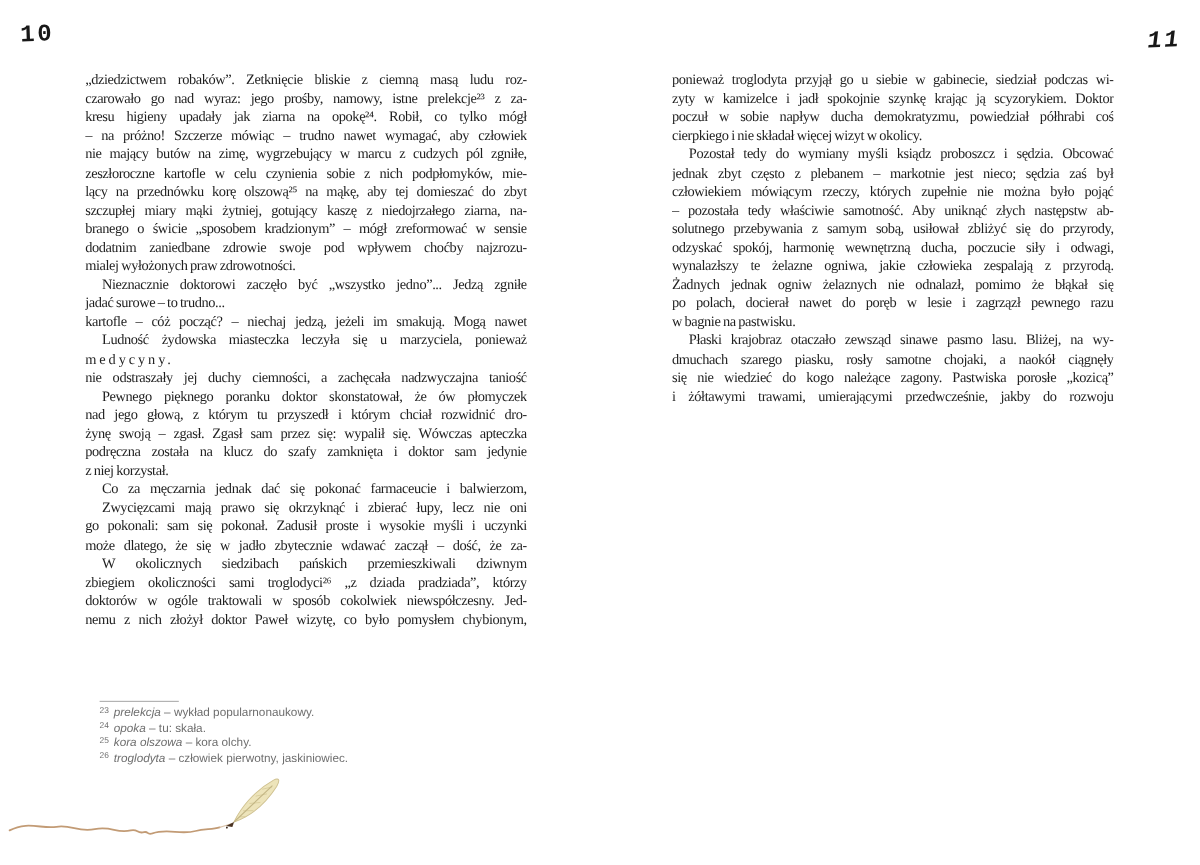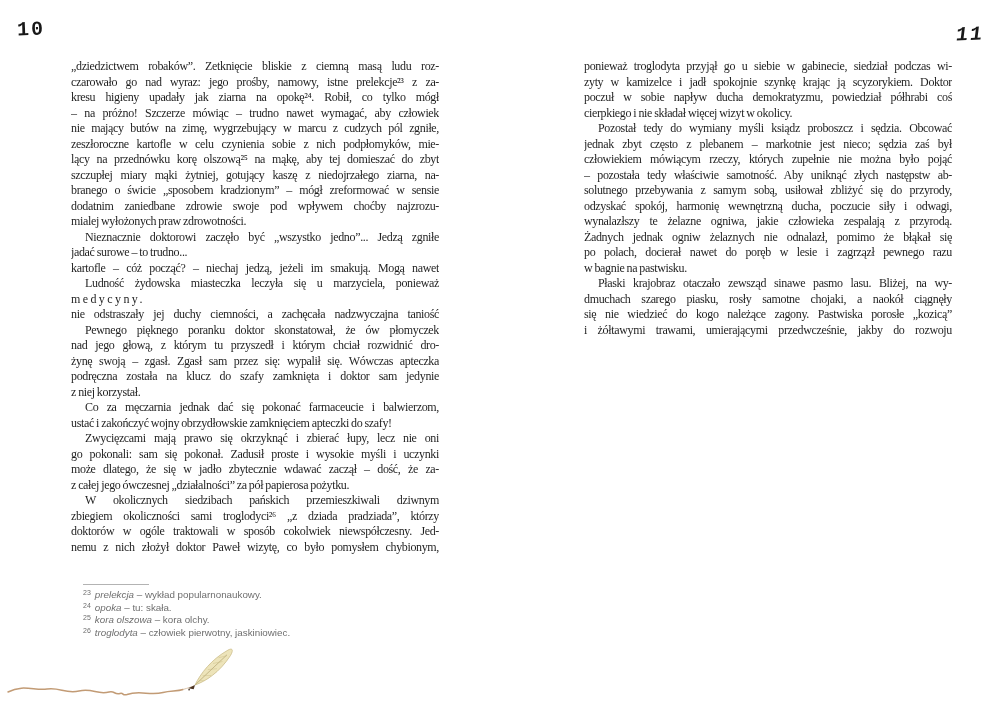--- a/index.html
+++ b/index.html
@@ -8,21 +8,21 @@
   .page{position:absolute;top:0;height:721px;}
   .page-left{left:0;width:500px;}
   .page-right{left:500px;width:500px;}
   .pagenum{position:absolute;font-family:"Liberation Mono","DejaVu Sans Mono",monospace;
            font-size:20px;font-weight:700;letter-spacing:2px;color:#181818;}
   .pagenum-left{left:17px;top:18px;transform:rotate(-2deg);}
   .pagenum-right{right:16px;top:23px;transform:skewX(-9deg) rotate(-2deg);}
   .textcol{position:absolute;top:59px;width:368px;font-size:12px;line-height:15.5px;
            letter-spacing:-0.35px;word-spacing:-0.5px;}
   .textcol-left{left:71px;}
-  .textcol-right{left:84px;}
+  .textcol-right{left:60px;}
   .line{text-align:justify;text-align-last:justify;max-height:15.6px;overflow:hidden;font-family:Liberation Serif, serif;}
   .line.indent{text-indent:14px;}
   .line.end{text-align-last:left;}
   .line.spaced{letter-spacing:2.4px;}
   .fnrule{position:absolute;left:83px;top:584px;width:66px;height:1px;background:#b3b3b3;}
   .footnotes{position:absolute;left:83px;top:589px;width:340px;
              font-family:"Liberation Sans","DejaVu Sans",sans-serif;
              font-size:9.8px;line-height:11.6px;color:#6e6e6e;}
   .fn{white-space:nowrap;}
   .fnn{display:inline-block;font-size:7px;position:relative;top:-3px;margin-right:4px;}
@@ -53,25 +53,23 @@
         <div class="line">kartofle – cóż począć? – niechaj jedzą, jeżeli im smakują. Mogą nawet</div>
         <div class="line indent">Ludność żydowska miasteczka leczyła się u marzyciela, ponieważ</div>
         <div class="line end spaced">medycyny.</div>
         <div class="line">nie odstraszały jej duchy ciemności, a zachęcała nadzwyczajna taniość</div>
         <div class="line indent">Pewnego pięknego poranku doktor skonstatował, że ów płomyczek</div>
         <div class="line">nad jego głową, z którym tu przyszedł i którym chciał rozwidnić dro-</div>
         <div class="line">żynę swoją – zgasł. Zgasł sam przez się: wypalił się. Wówczas apteczka</div>
         <div class="line">podręczna została na klucz do szafy zamknięta i doktor sam jedynie</div>
         <div class="line end">z niej korzystał.</div>
         <div class="line indent">Co za męczarnia jednak dać się pokonać farmaceucie i balwierzom,</div>
-        <div class="line end">ustać i zakończyć wojny obrzydłowskie zamknięciem apteczki do szafy!</div>
         <div class="line indent">Zwycięzcami mają prawo się okrzyknąć i zbierać łupy, lecz nie oni</div>
         <div class="line">go pokonali: sam się pokonał. Zadusił proste i wysokie myśli i uczynki</div>
         <div class="line">może dlatego, że się w jadło zbytecznie wdawać zaczął – dość, że za-</div>
-        <div class="line end">z całej jego ówczesnej „działalności” za pół papierosa pożytku.</div>
         <div class="line indent">W okolicznych siedzibach pańskich przemieszkiwali dziwnym</div>
         <div class="line">zbiegiem okoliczności sami troglodyci²⁶ „z dziada pradziada”, którzy</div>
         <div class="line">doktorów w ogóle traktowali w sposób cokolwiek niewspółczesny. Jed-</div>
         <div class="line">nemu z nich złożył doktor Paweł wizytę, co było pomysłem chybionym,</div>
       </div>
     <div class="fnrule"></div>
     <div class="footnotes">
         <div class="fn"><span class="fnn">23</span><span class="fnt">prelekcja </span><span class="fnd">– wykład popularnonaukowy.</span></div>
         <div class="fn"><span class="fnn">24</span><span class="fnt">opoka </span><span class="fnd">– tu: skała.</span></div>
         <div class="fn"><span class="fnn">25</span><span class="fnt">kora olszowa </span><span class="fnd">– kora olchy.</span></div>

